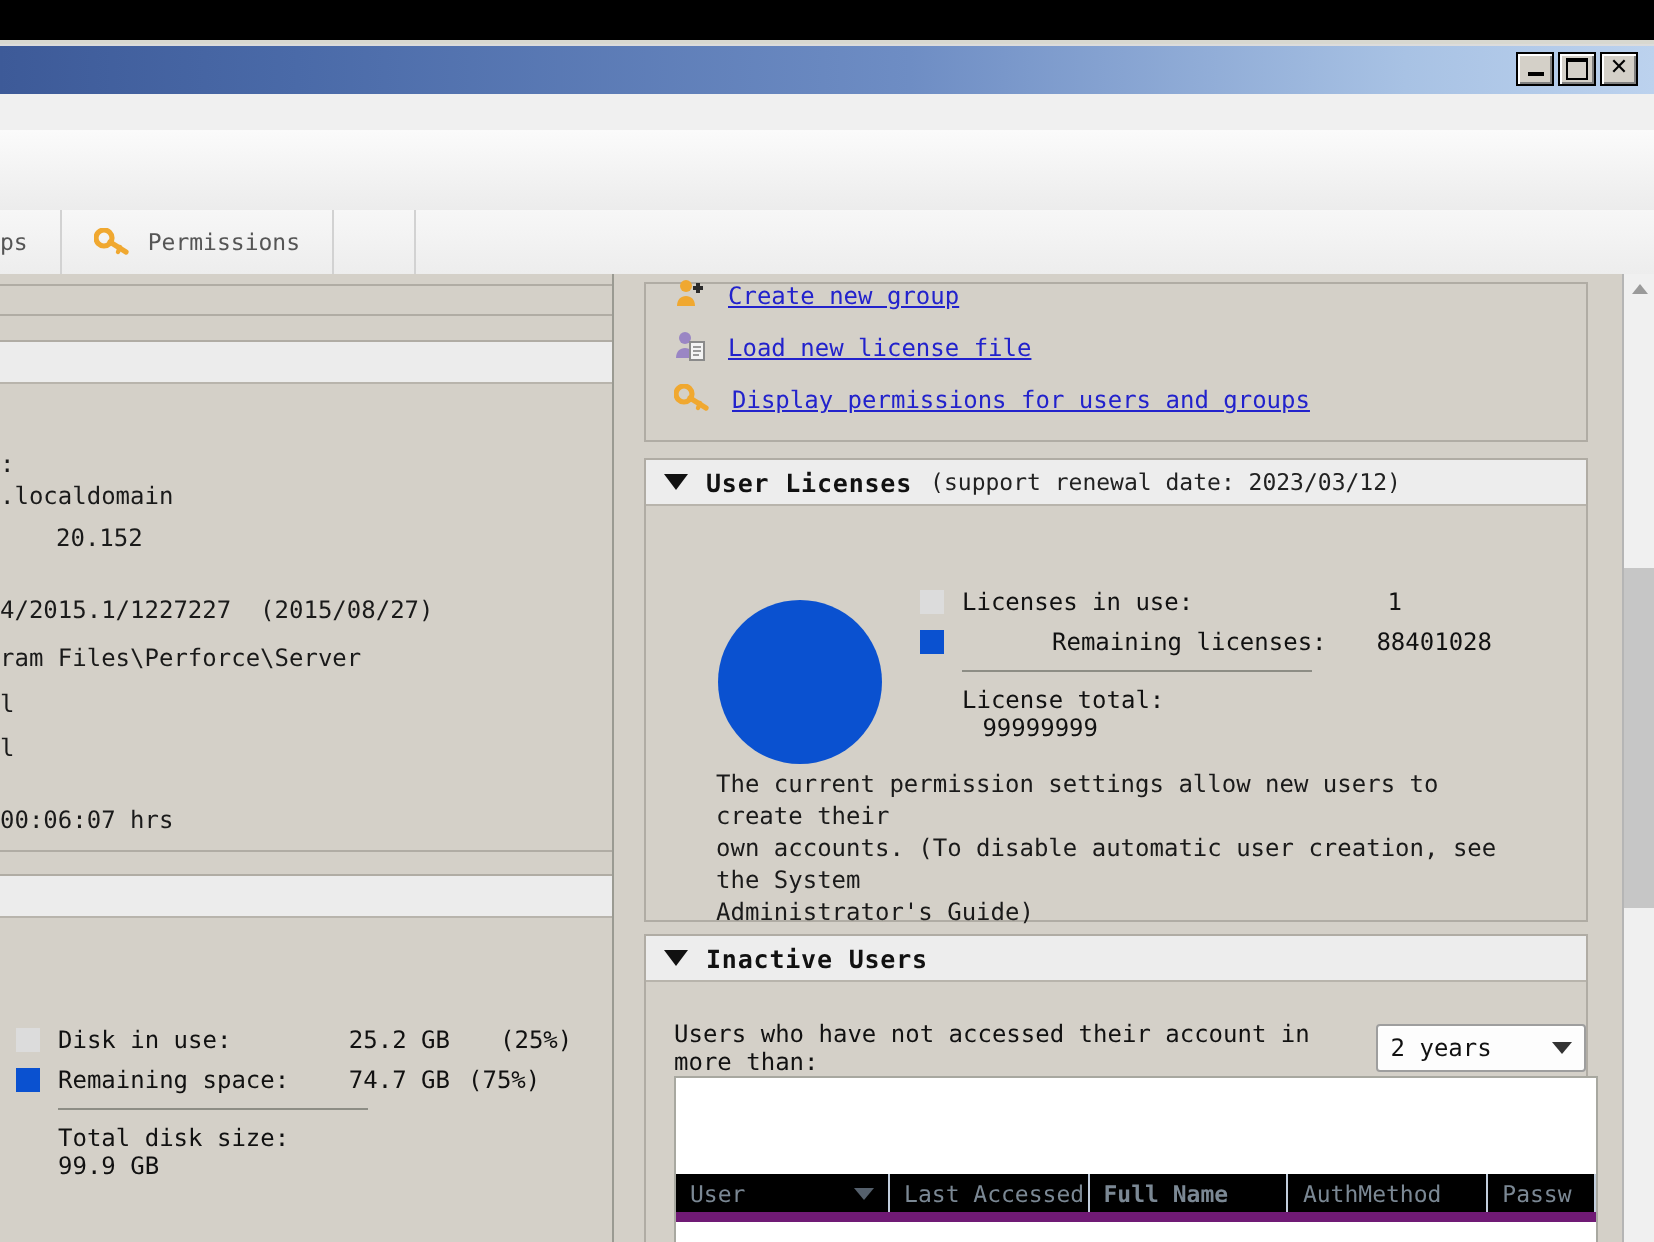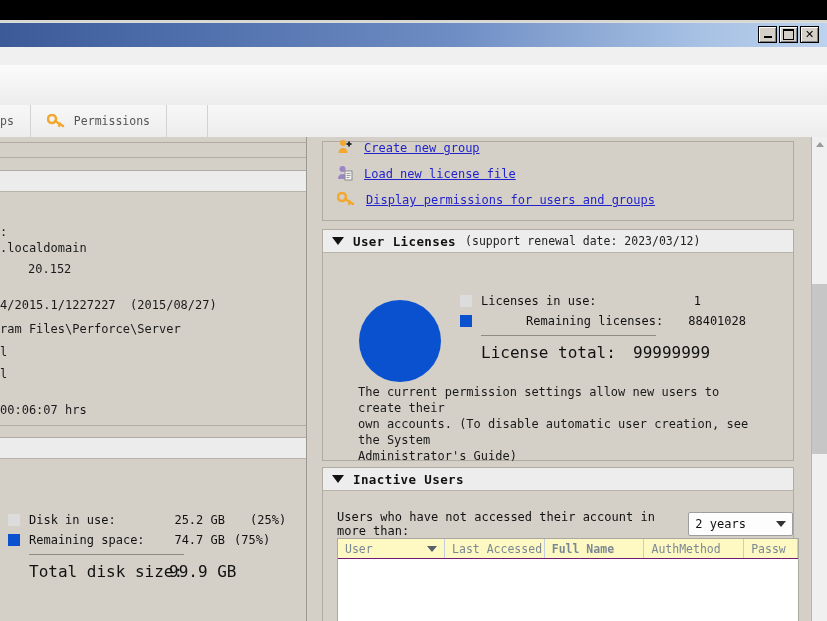--- a/index.html
+++ b/index.html
@@ -77,35 +77,35 @@
   .lic-body{position:relative;height:100%;}
   .pie{position:absolute;left:36px;top:47px;width:82px;height:82px;border-radius:50%;background:#0a51d0;}
   .legend{position:absolute;left:137px;top:38px;}
   .lgrow{display:flex;align-items:center;height:20px;white-space:pre;font-size:12px;}
   .sw{width:12px;height:12px;margin-right:9px;flex:0 0 12px;}
   .sw.grey{background:#dcdcdc;}
   .sw.blue{background:#0a51d0;}
   .lgl{display:inline-block;}
   .lgv{display:inline-block;text-align:right;}
   .rule{height:1px;background:#8d8d85;margin:4px 0 7px 21px;width:175px;}
-  .totrow{display:flex;white-space:pre;font-size:16px;padding-left:21px;}
+  .totrow{display:flex;white-space:pre;font-size:12px;padding-left:21px;flex-direction:column;}
 
   .note{position:absolute;left:35px;top:131px;width:400px;white-space:pre-line;
         font-size:12px;line-height:16px;color:#1a1a1a;}
 
   
   .iu-q{position:absolute;left:14px;top:42px;display:flex;align-items:center;gap:8px;font-size:12px;}
   .combo{width:105px;height:22px;background:#fdfdfd;border:1px solid #9e9e9e;border-radius:2px;
          display:flex;align-items:center;padding:0 6px;font-size:12px;cursor:pointer;
          box-shadow:inset 0 1px 0 #fff;}
   .combo .cval{flex:1;}
   .chev{width:0;height:0;border-left:5px solid transparent;border-right:5px solid transparent;
         border-top:6px solid #333;}
   .grid{position:absolute;left:14px;top:70px;width:460px;height:85px;background:#fff;border:1px solid #a8a8a0;}
-  .ghdr{display:flex;height:19px;background:#fef9c3;border-bottom:1px solid #701a75;}
+  .ghdr{display:flex;height:19px;background:#000000;border-bottom:5px solid #701a75;margin-top:48px;}
   .gcell{display:flex;align-items:center;padding-left:7px;border-right:1px solid #c2cedd;
          color:#7b8894;font-size:11.5px;white-space:nowrap;overflow:hidden;cursor:pointer;}
   .gsort{width:0;height:0;border-left:5px solid transparent;border-right:5px solid transparent;
          border-top:6px solid #55606c;margin-left:auto;margin-right:7px;}
 
   
   .vscroll{position:absolute;right:0;top:0;width:15px;height:484px;background:#f0f0f0;border-left:1px solid #b5b5b5;}
   .vs-up{height:15px;background:#f0f0f0;display:flex;align-items:center;justify-content:center;cursor:pointer;}
   .vs-arrow{width:0;height:0;border-left:4px solid transparent;border-right:4px solid transparent;
             border-bottom:5px solid #9a9a9a;}

